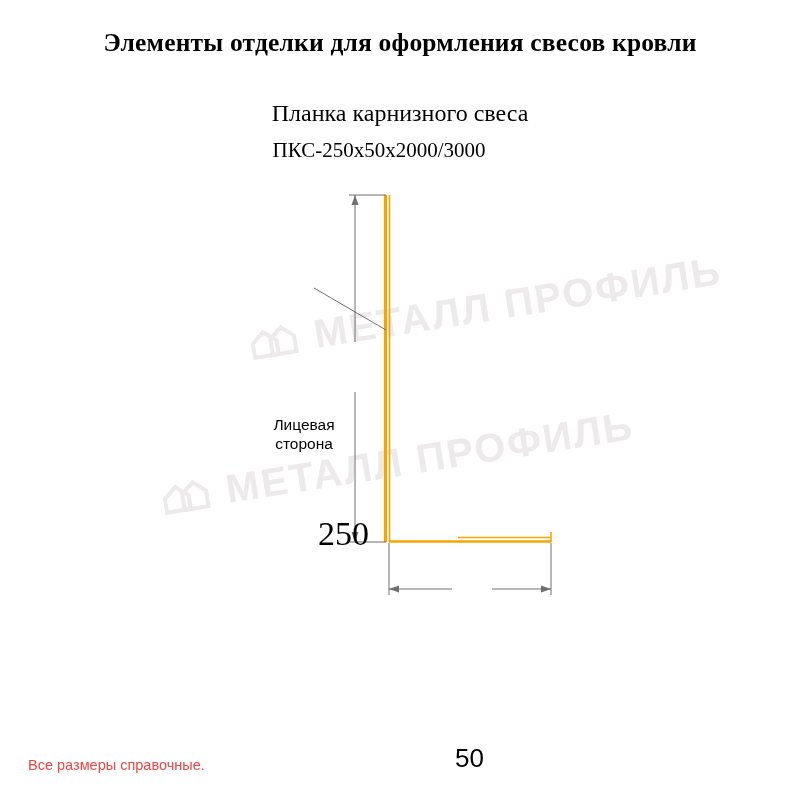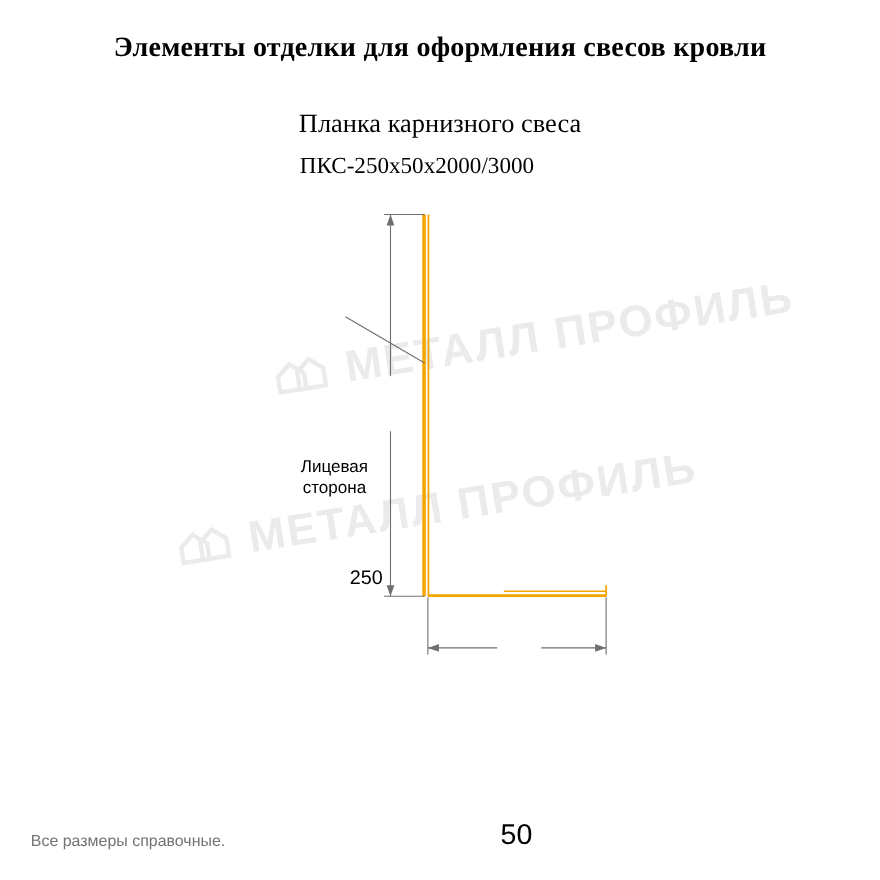--- a/index.html
+++ b/index.html
@@ -90,40 +90,40 @@
     width: 110px;
     text-align: center;
     font-size: 15.5px;
     font-family: "Liberation Sans", sans-serif;
     line-height: 19px;
   }
   .dim-250 {
     position: absolute;
     left: 318px;
     top: 345px;
-    font-size: 18px;
-    font-family: Liberation Sans, sans-serif;
+    font-size: 34px;
+    font-family: Liberation Serif, serif;
   }
   .dim-50 {
     position: absolute;
     left: 455px;
     top: 573px;
     font-size: 26px;
     font-family: "Liberation Sans", sans-serif;
   }
 
   
   .footer {
     position: absolute;
     left: 28px;
     bottom: 24px;
     font-family: "Liberation Sans", sans-serif;
     font-size: 14.5px;
     line-height: 22px;
-    color: #737373;
+    color: #ef4444;
   }
   .footer div { white-space: nowrap; }
 </style>
 </head>
 <body>
 
 <div class="page">
 
   <div class="main-title">Элементы отделки для оформления свесов кровли</div>
   <div class="sub-title">Планка карнизного свеса</div>

